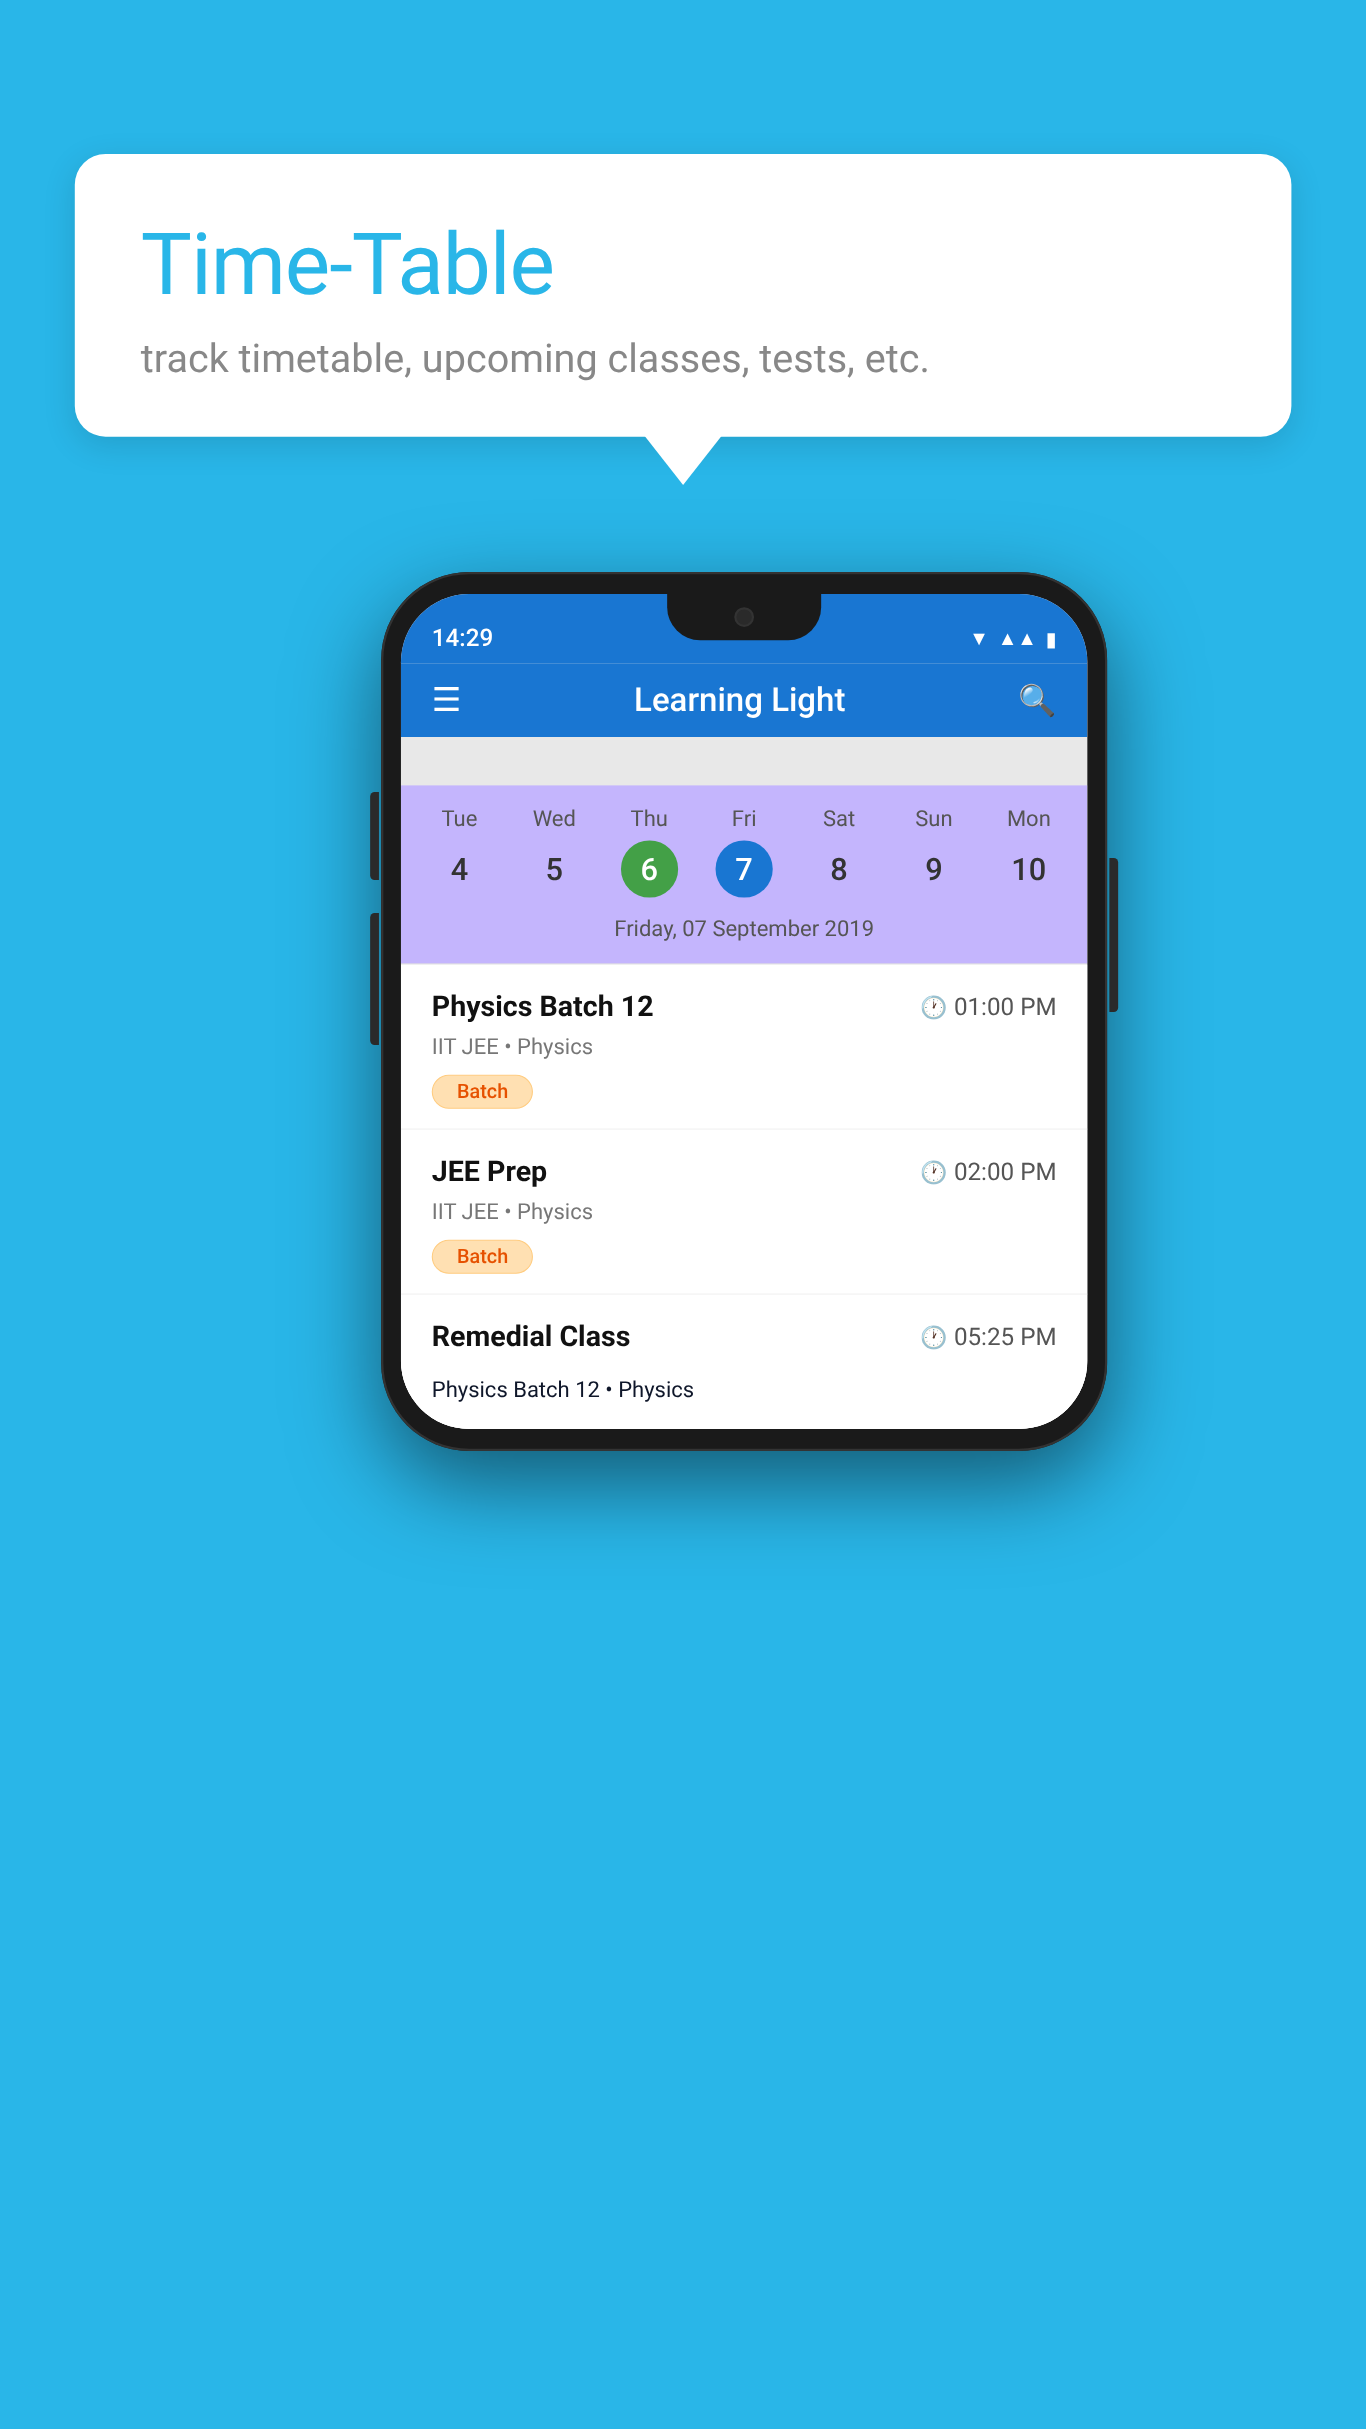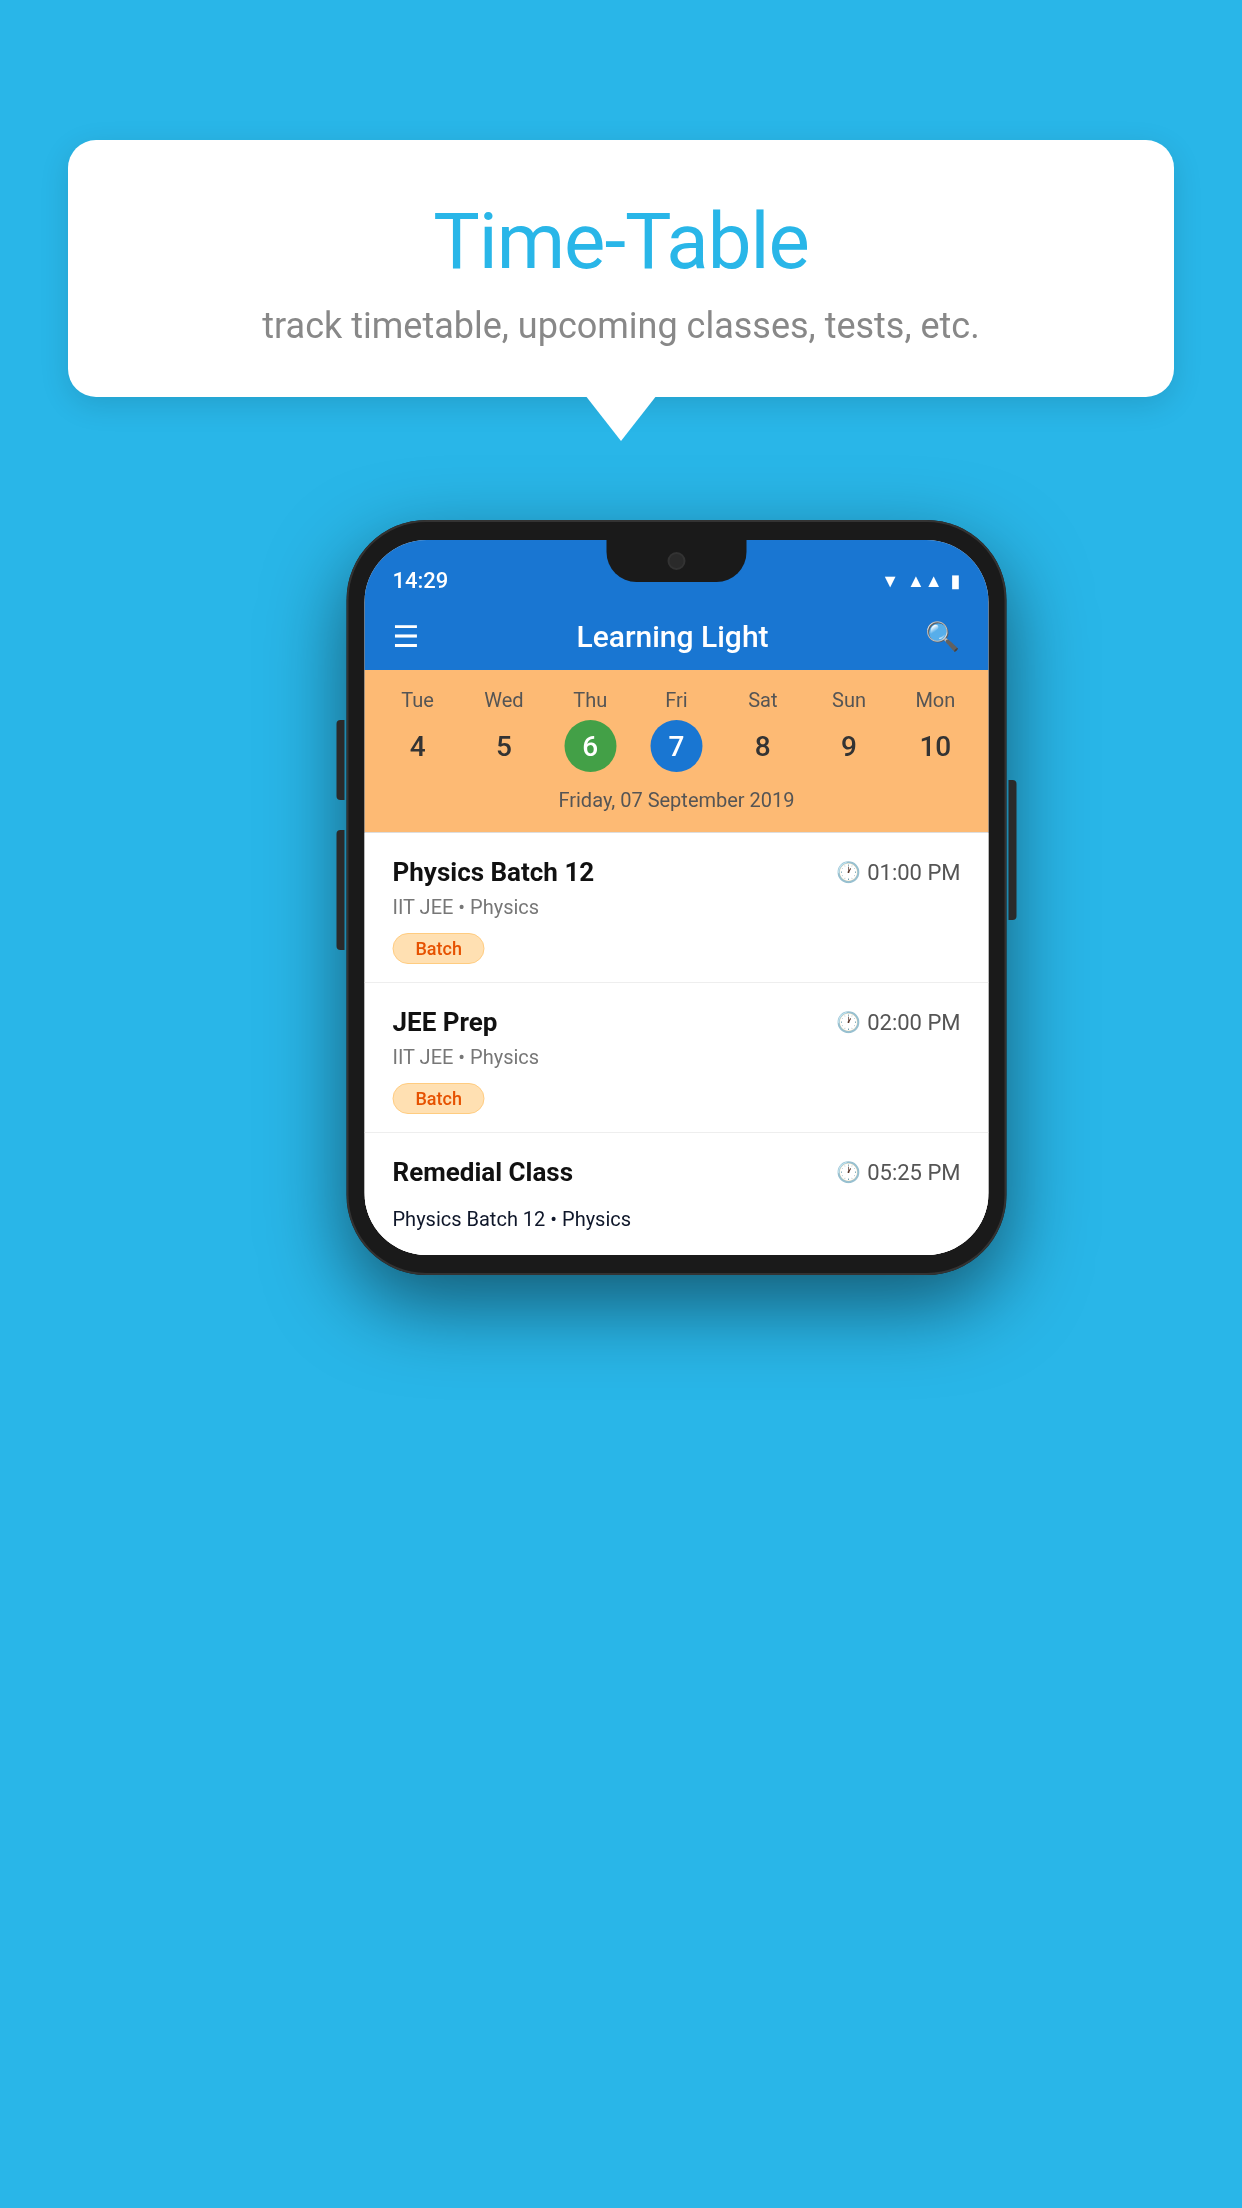--- a/index.html
+++ b/index.html
@@ -16,21 +16,21 @@
 
     
     .tooltip-card {
       position: absolute;
       top: 140px;
       left: 68px;
       right: 68px;
       background: #fff;
       border-radius: 28px;
       padding: 56px 60px 50px;
-      text-align: center;
+      text-align: left;
       box-shadow: 0 8px 30px rgba(0,0,0,0.12);
     }
 
     .tooltip-card::after {
       content: '';
       position: absolute;
       bottom: -44px;
       left: 50%;
       transform: translateX(-50%);
       width: 0;
@@ -183,22 +183,23 @@
       font-weight: 500;
     }
 
     .search-icon-btn {
       color: #fff;
       font-size: 28px;
     }
 
     
     .calendar-strip {
-      background: #fdba74;
+      background: #c4b5fd;
       padding: 18px 10px 6px;
+      margin-top: 44px;
     }
 
     .day-labels {
       display: grid;
       grid-template-columns: repeat(7, 1fr);
       text-align: center;
       margin-bottom: 8px;
     }
 
     .day-label {

